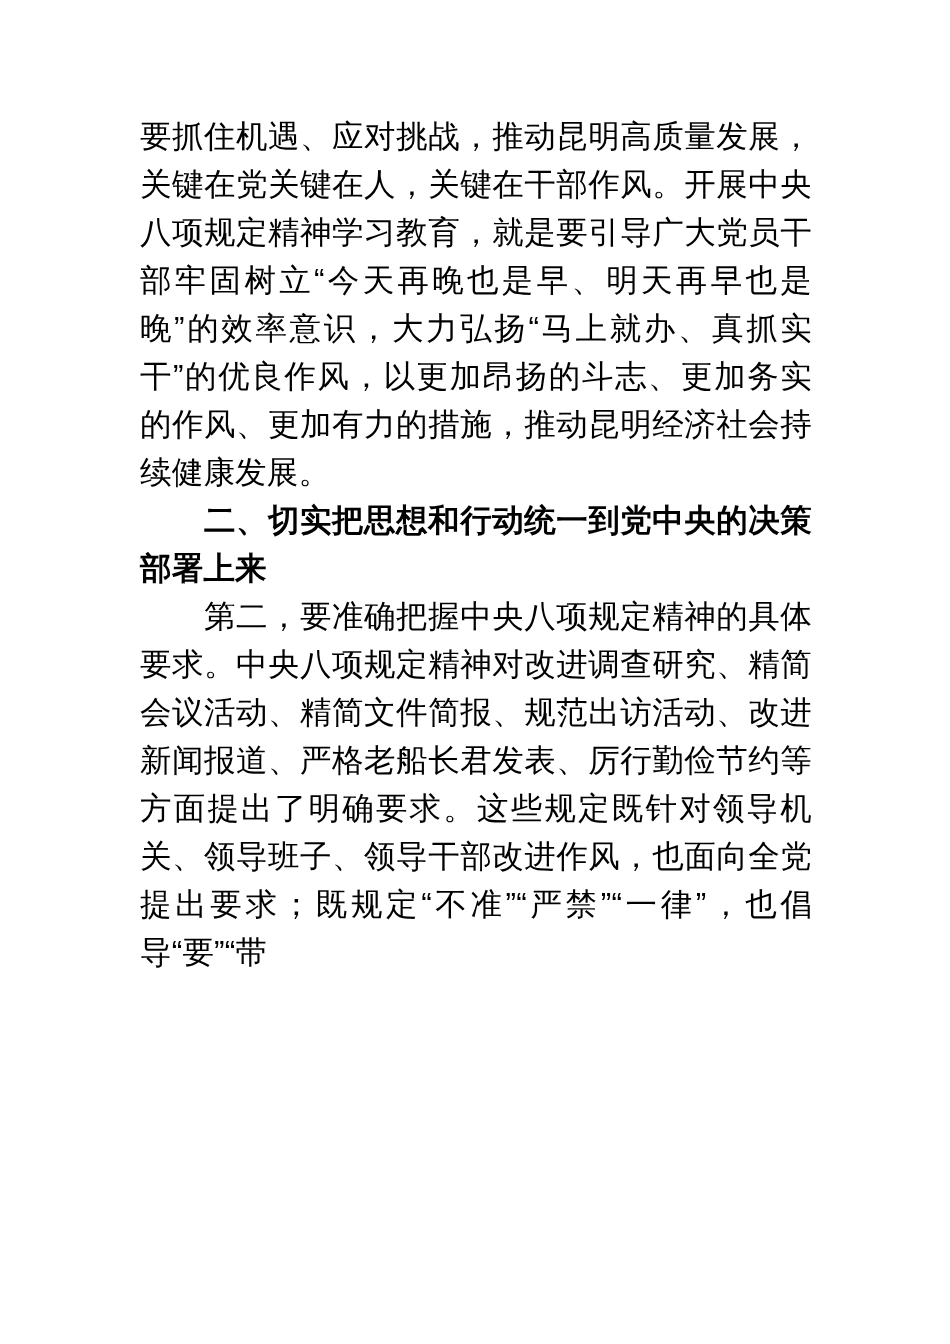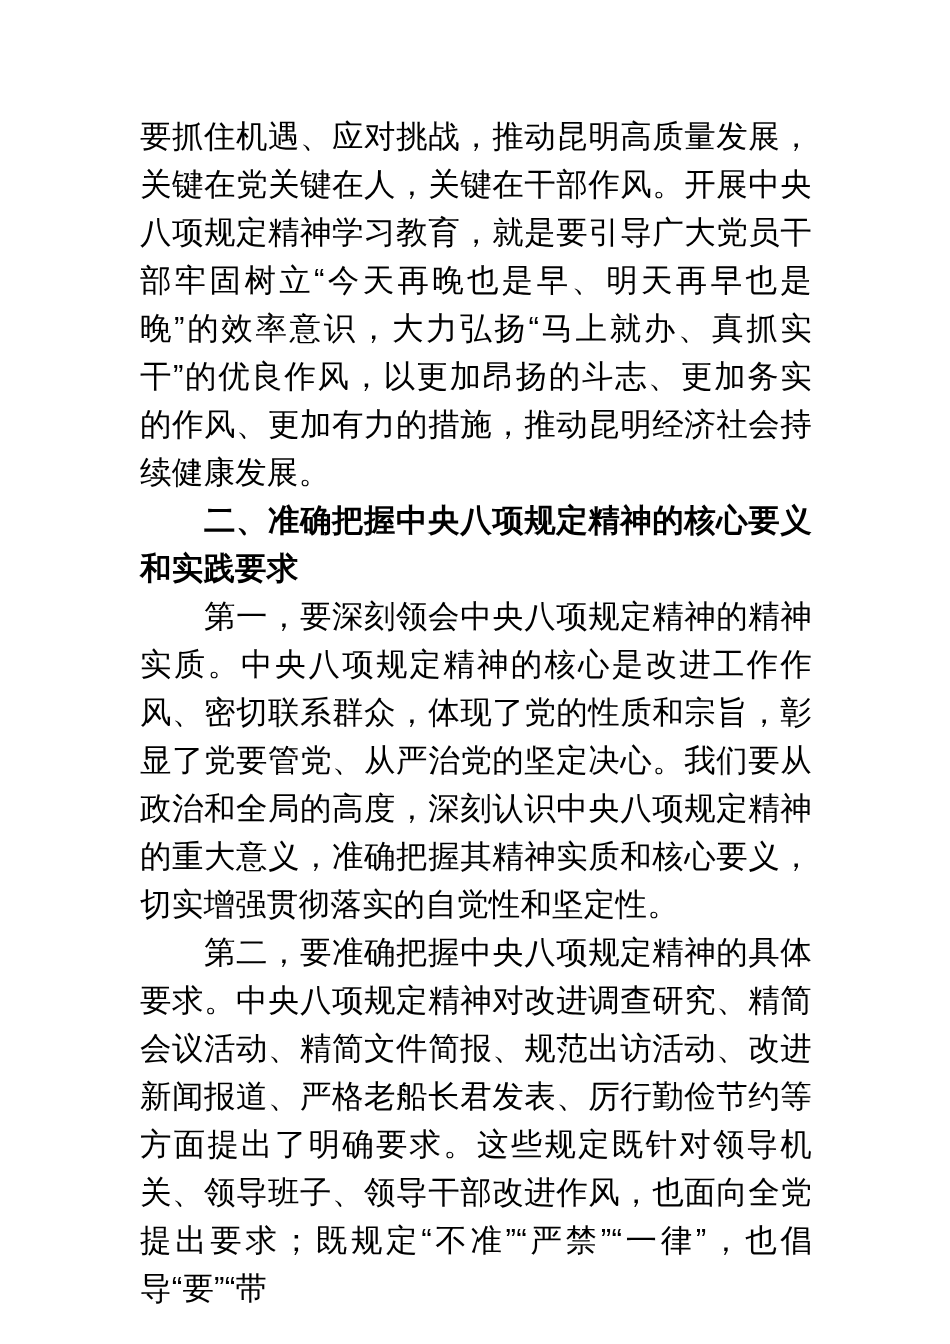--- a/index.html
+++ b/index.html
@@ -52,21 +52,20 @@
   }
 </style>
 </head>
 <body>
 
 <div class="page">
   <div class="doc-body">
 
     <p class="para cont">要抓住机遇、应对挑战，推动昆明高质量发展，关键在党关键在人，关键在干部作风。开展中央八项规定精神学习教育，就是要引导广大党员干部牢固树立“今天再晚也是早、明天再早也是晚”的效率意识，大力弘扬“马上就办、真抓实干”的优良作风，以更加昂扬的斗志、更加务实的作风、更加有力的措施，推动昆明经济社会持续健康发展。</p>
 
-    <p class="para heading">二、准确把握中央八项规定精神的核心要义和实践要求</p>
+    <p class="para heading">二、切实把思想和行动统一到党中央的决策部署上来</p>
 
 
-    <p class="para indent">第一，要深刻领会中央八项规定精神的精神实质。中央八项规定精神的核心是改进工作作风、密切联系群众，体现了党的性质和宗旨，彰显了党要管党、从严治党的坚定决心。我们要从政治和全局的高度，深刻认识中央八项规定精神的重大意义，准确把握其精神实质和核心要义，切实增强贯彻落实的自觉性和坚定性。</p>
 
     <p class="para indent">第二，要准确把握中央八项规定精神的具体要求。中央八项规定精神对改进调查研究、精简会议活动、精简文件简报、规范出访活动、改进新闻报道、严格老船长君发表、厉行勤俭节约等方面提出了明确要求。这些规定既针对领导机关、领导班子、领导干部改进作风，也面向全党提出要求；既规定“不准”“严禁”“一律”，也倡导“要”“带</p>
 
   </div>
 </div>
 
 </body></html>

